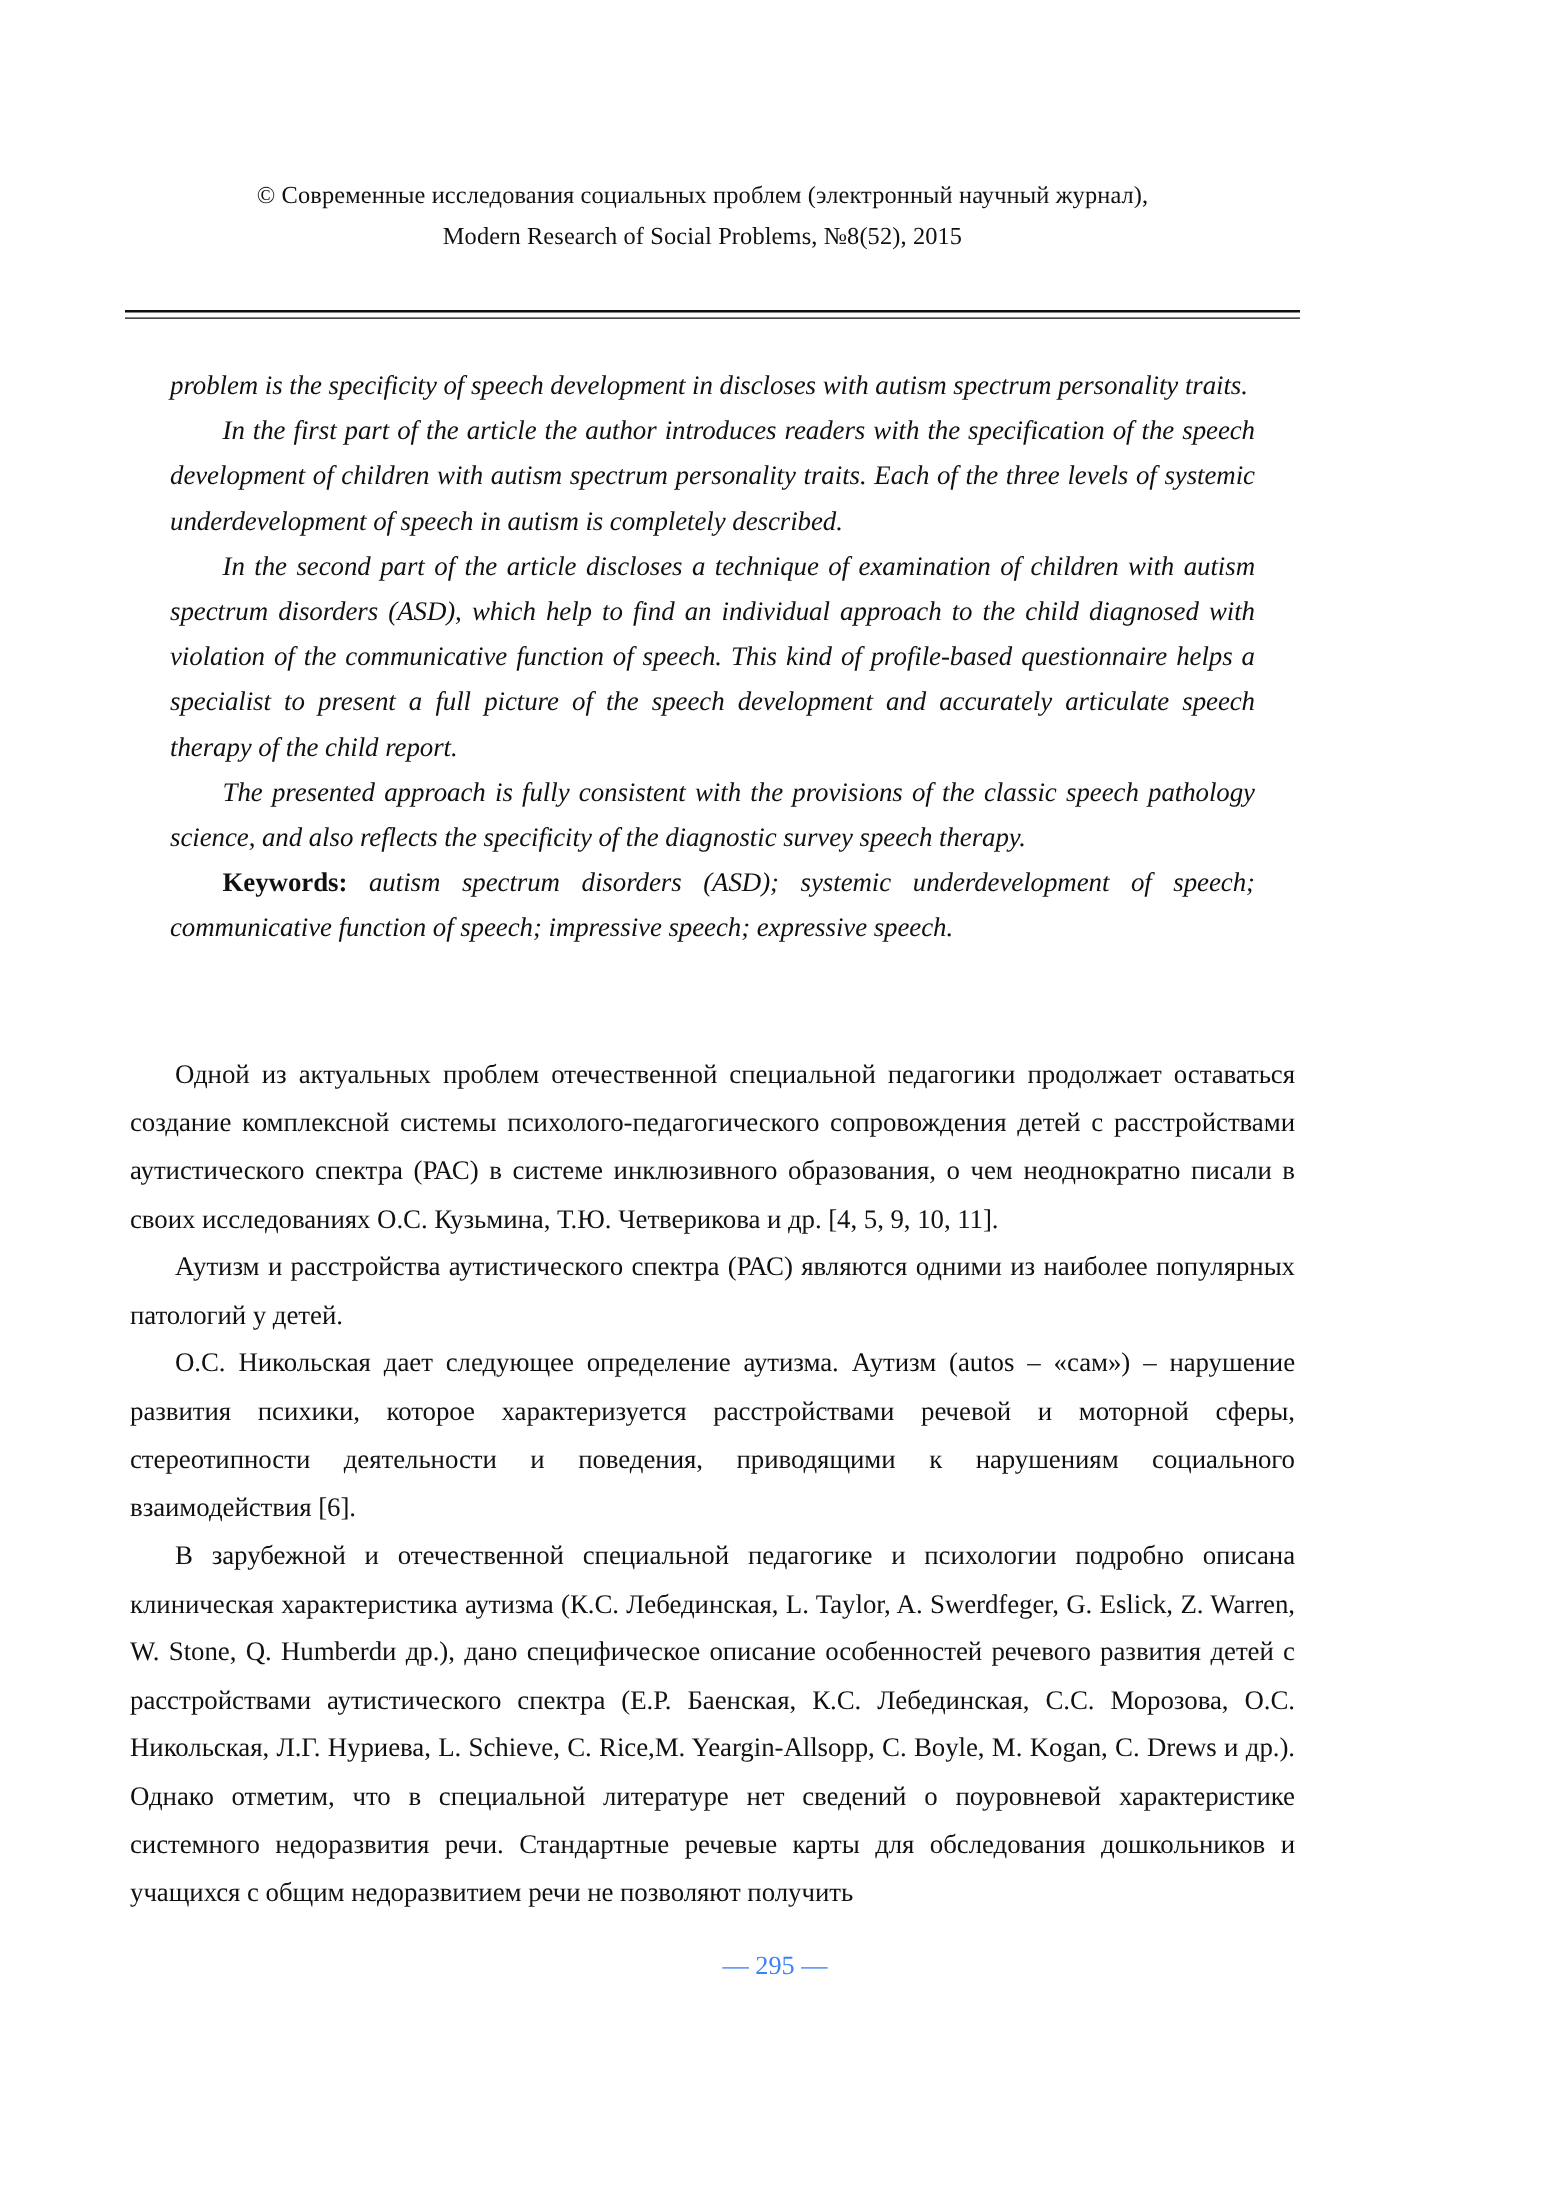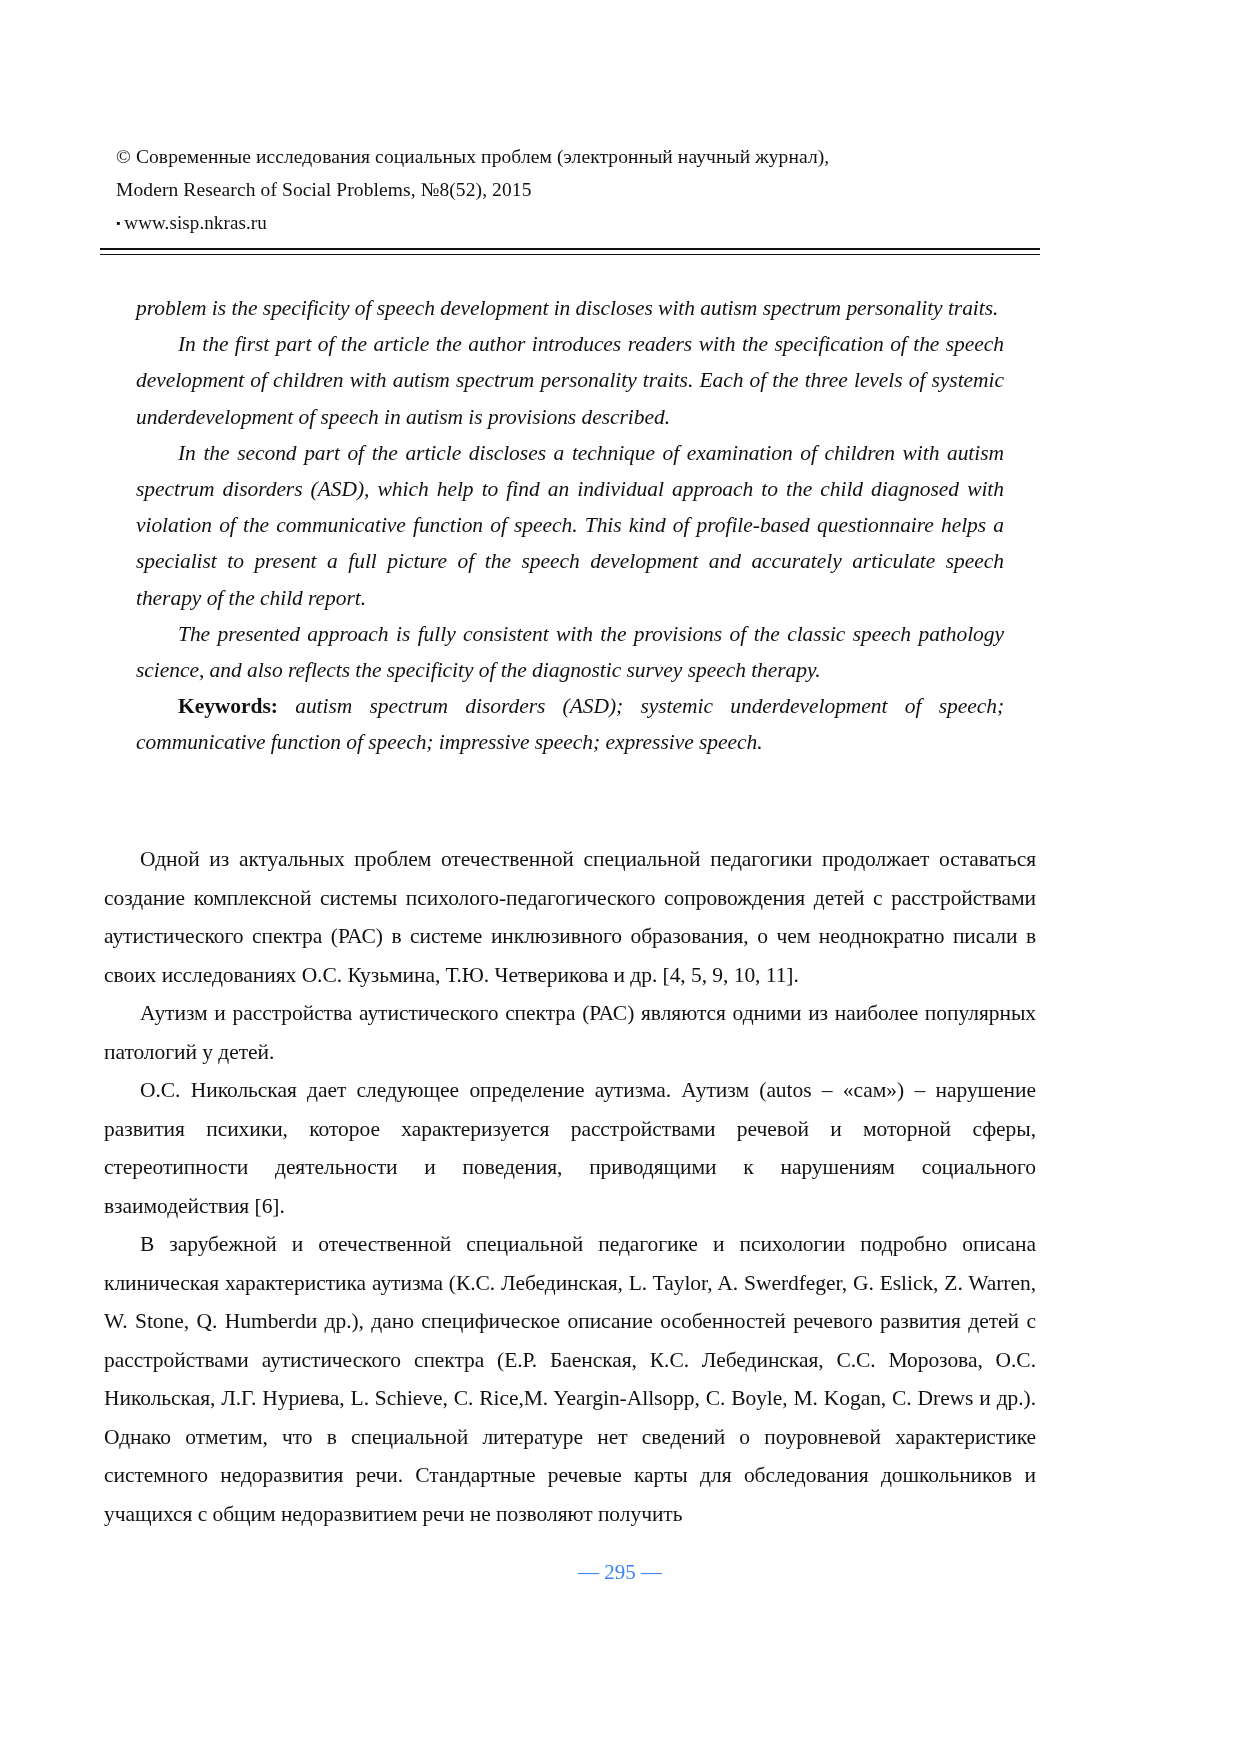--- a/index.html
+++ b/index.html
@@ -15,24 +15,24 @@
     background: #ffffff;
     margin: 0 auto;
     overflow: hidden;
     font-family: "Liberation Serif", "DejaVu Serif", serif;
     color: #111111;
   }
 
   
   .header-block {
     position: absolute;
-    left: 116px;
+    left: 92px;
     top: 140px;
     width: 940px;
-    text-align: left;
+    text-align: center;
   }
 
   .header-line {
     font-size: 19.5px;
     line-height: 33px;
     letter-spacing: 0.1px;
     white-space: nowrap;
     color: #111111;
   }
 
@@ -116,27 +116,26 @@
   }
 </style>
 </head>
 <body>
 
 <div class="page">
 
   <div class="header-block">
     <div class="header-line">© Современные исследования социальных проблем (электронный научный журнал),</div>
     <div class="header-line">Modern Research of Social Problems, №8(52), 2015</div>
-    <div class="header-line url-line"><span class="bullet-mark">▪</span><span>www.sisp.nkras.ru</span></div>
   </div>
   <div class="header-rule"></div>
 
   <div class="abstract">
     <p>problem is the specificity of speech development in discloses with autism spectrum personality traits.</p>
-    <p class="indent">In the first part of the article the author introduces readers with the specification of the speech development of children with autism spectrum personality traits. Each of the three levels of systemic underdevelopment of speech in autism is provisions described.</p>
+    <p class="indent">In the first part of the article the author introduces readers with the specification of the speech development of children with autism spectrum personality traits. Each of the three levels of systemic underdevelopment of speech in autism is completely described.</p>
     <p class="indent">In the second part of the article discloses a technique of examination of children with autism spectrum disorders (ASD), which help to find an individual approach to the child diagnosed with violation of the communicative function of speech. This kind of profile-based questionnaire helps a specialist to present a full picture of the speech development and accurately articulate speech therapy of the child report.</p>
     <p class="indent">The presented approach is fully consistent with the provisions of the classic speech pathology science, and also reflects the specificity of the diagnostic survey speech therapy.</p>
     <p class="indent"><span class="kw-label">Keywords:</span><span> autism spectrum disorders (ASD); systemic underdevelopment of speech; communicative function of speech; impressive speech; expressive speech.</span></p>
   </div>
 
   <div class="body-text">
     <p>Одной из актуальных проблем отечественной специальной педагогики продолжает оставаться создание комплексной системы психолого-педагогического сопровождения детей с расстройствами аутистического спектра (РАС) в системе инклюзивного образования, о чем неоднократно писали в своих исследованиях О.С. Кузьмина, Т.Ю. Четверикова и др. [4, 5, 9, 10, 11].</p>
     <p>Аутизм и расстройства аутистического спектра (РАС) являются одними из наиболее популярных патологий у детей.</p>
     <p>О.С. Никольская дает следующее определение аутизма. Аутизм (autos – «сам») – нарушение развития психики, которое характеризуется расстройствами речевой и моторной сферы, стереотипности деятельности и поведения, приводящими к нарушениям социального взаимодействия [6].</p>
     <p>В зарубежной и отечественной специальной педагогике и психологии подробно описана клиническая характеристика аутизма (К.С. Лебединская, L. Taylor, A. Swerdfeger, G. Eslick, Z. Warren, W. Stone, Q. Humberdи др.), дано специфическое описание особенностей речевого развития детей с расстройствами аутистического спектра (Е.Р. Баенская, К.С. Лебединская, С.С. Морозова, О.С. Никольская, Л.Г. Нуриева, L. Schieve, C. Rice,M. Yeargin-Allsopp, C. Boyle, M. Kogan, C. Drews и др.). Однако отметим, что в специальной литературе нет сведений о поуровневой характеристике системного недоразвития речи. Стандартные речевые карты для обследования дошкольников и учащихся с общим недоразвитием речи не позволяют получить</p>

